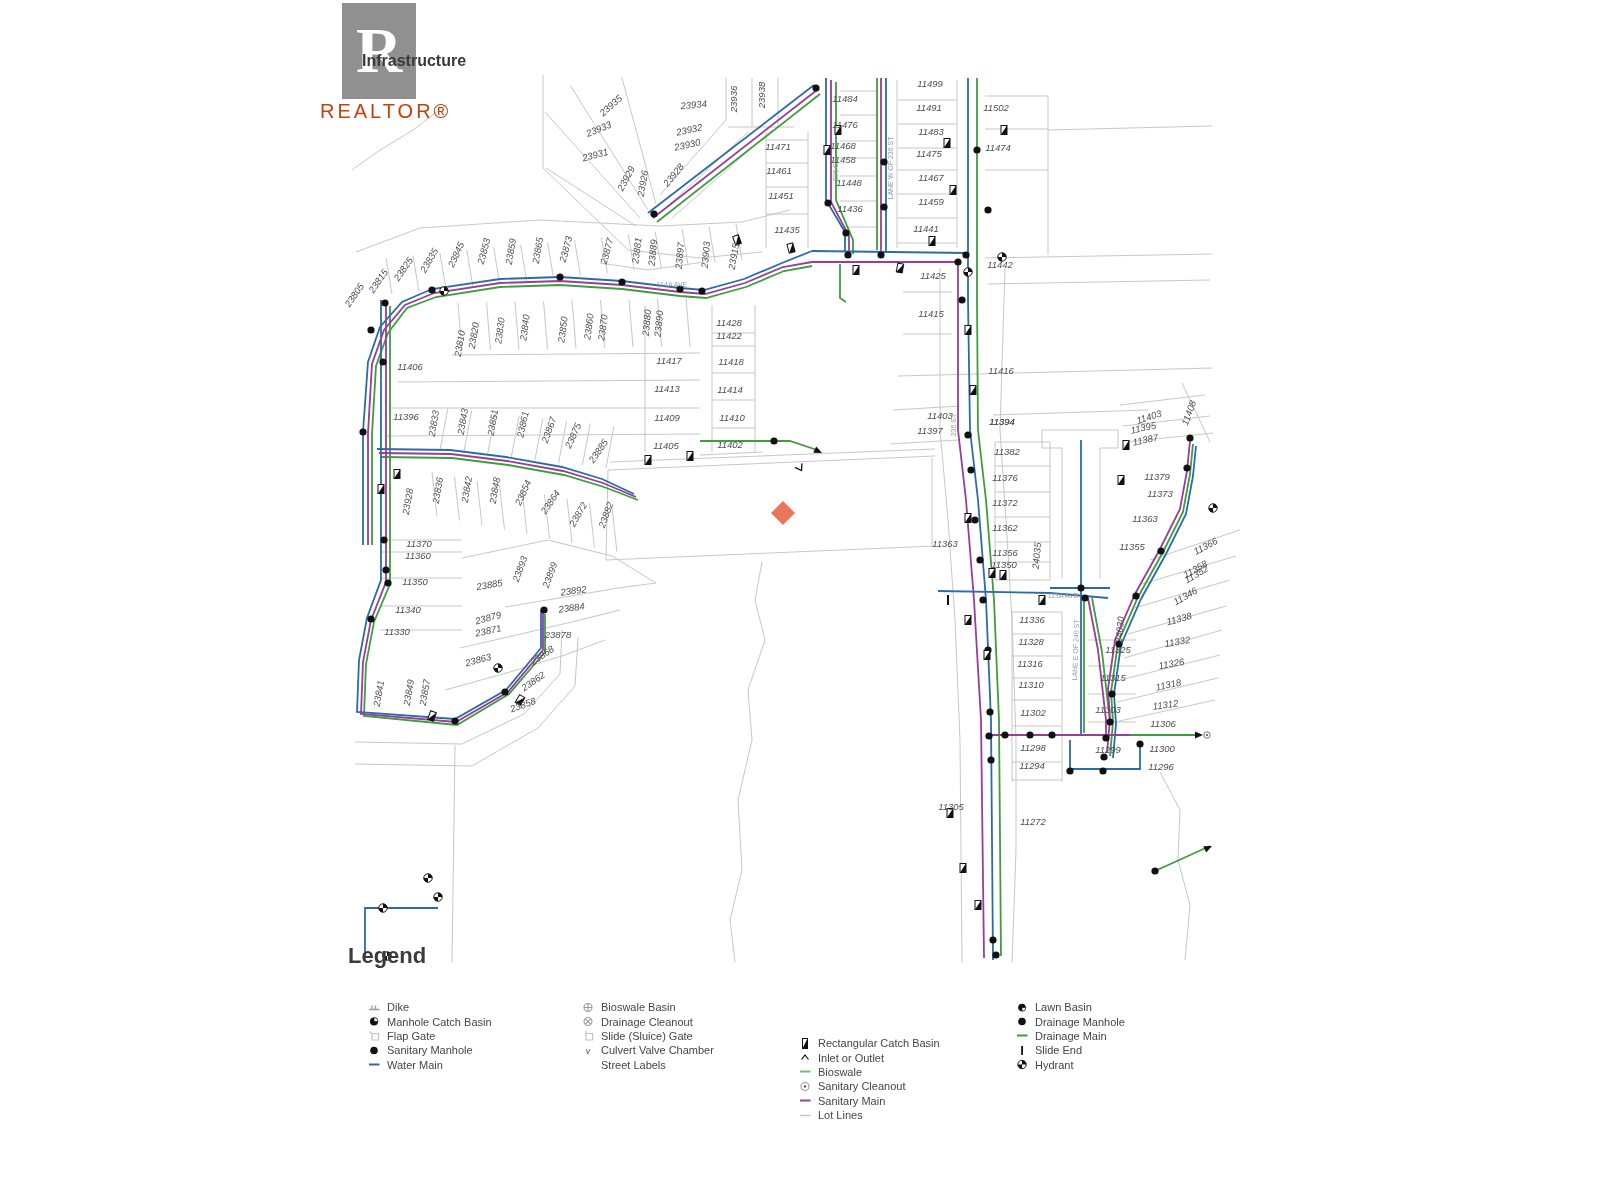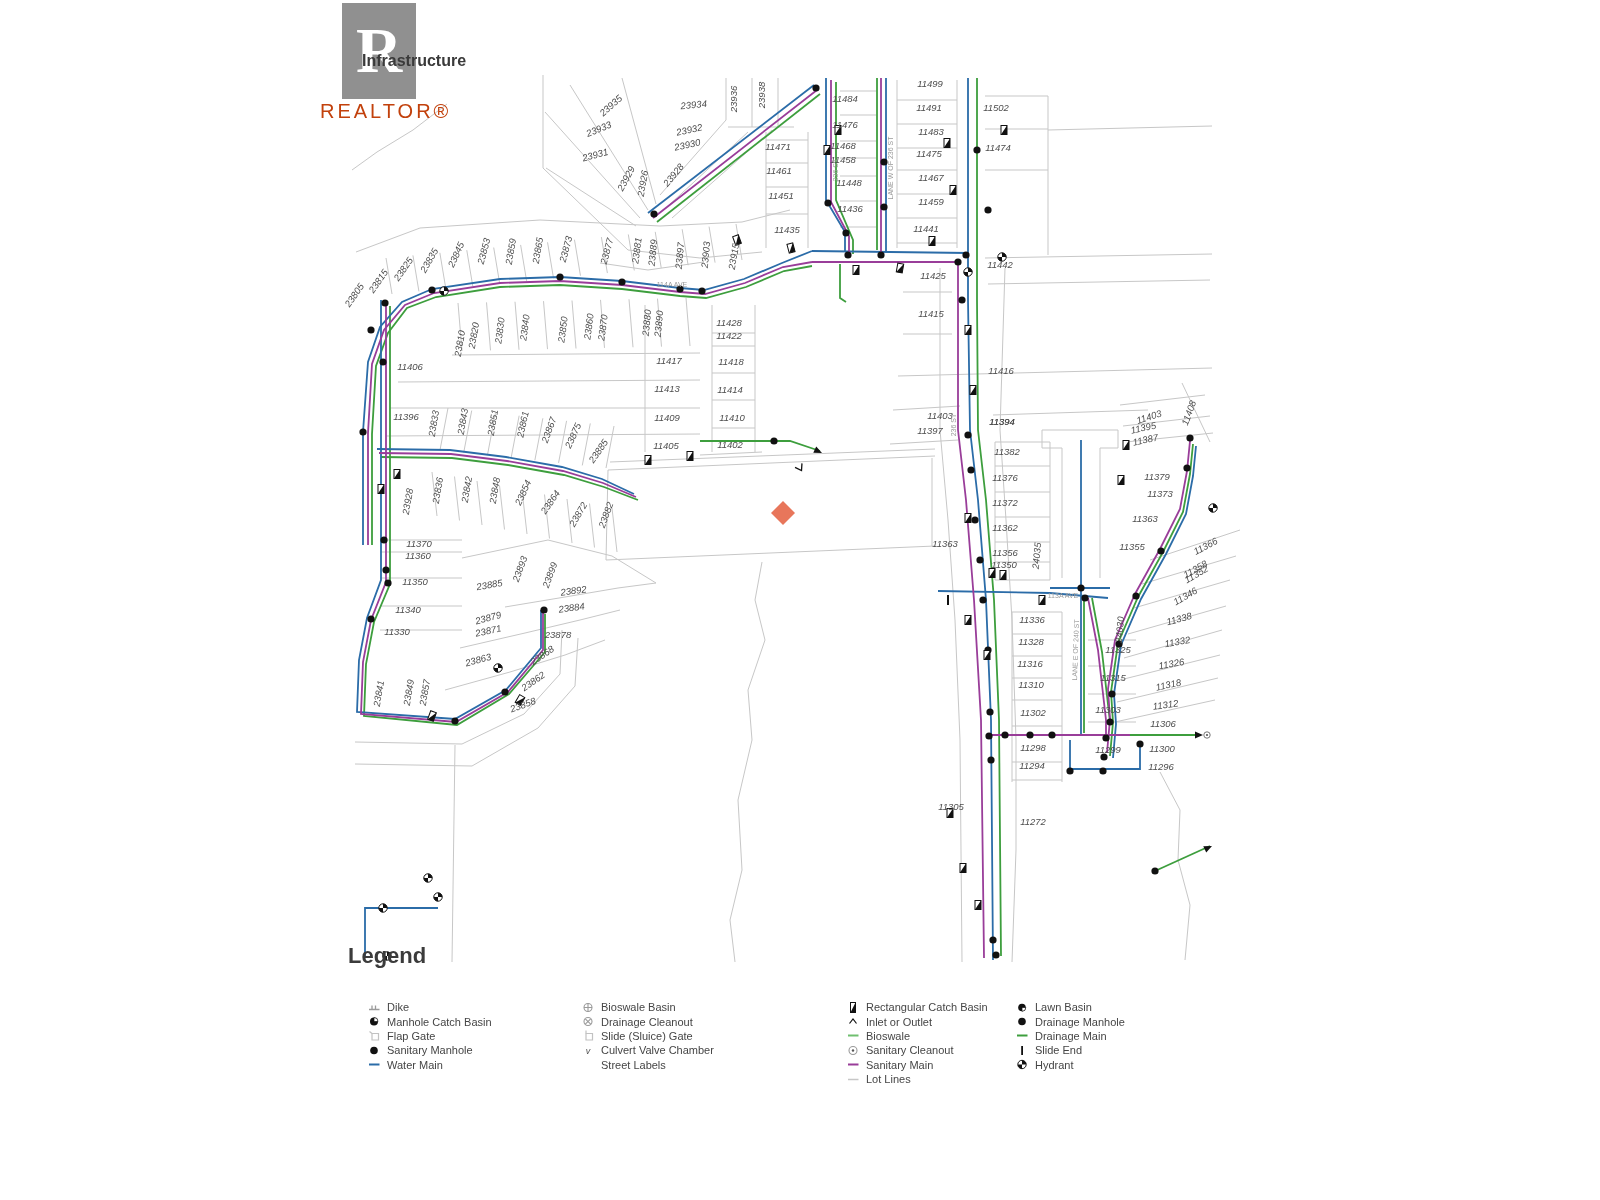--- a/index.html
+++ b/index.html
@@ -676,21 +676,21 @@
           <span class="lg-ic"><svg width="13" height="13" viewBox="0 0 13 13">
               <text x="6" y="10" font-size="9" font-style="italic" text-anchor="middle" fill="#555" font-family="Liberation Sans, sans-serif">v</text>
             </svg></span>
           <span>Culvert Valve Chamber</span>
         </div>
         <div class="lg-item">
           <span class="lg-ic"><svg width="13" height="13" viewBox="0 0 13 13"></svg></span>
           <span>Street Labels</span>
         </div>
       </div>
-      <div class="legend-col" style="left: 847px;">
+      <div class="legend-col" style="left: 799px; margin-top: 36px;">
         <div class="lg-item">
           <span class="lg-ic"><svg width="13" height="13" viewBox="0 0 13 13">
               <rect x="3.5" y="1.5" width="5" height="10" fill="#fff" stroke="#111" stroke-width="1"></rect>
               <path d="M8.5 1.5 L8.5 11.5 L3.5 11.5 Z" fill="#111"></path>
             </svg></span>
           <span>Rectangular Catch Basin</span>
         </div>
         <div class="lg-item">
           <span class="lg-ic"><svg width="13" height="13" viewBox="0 0 13 13">
               <path d="M2.5 8.5 L6 4 L9.5 8.5" fill="none" stroke="#111" stroke-width="1.2"></path>

